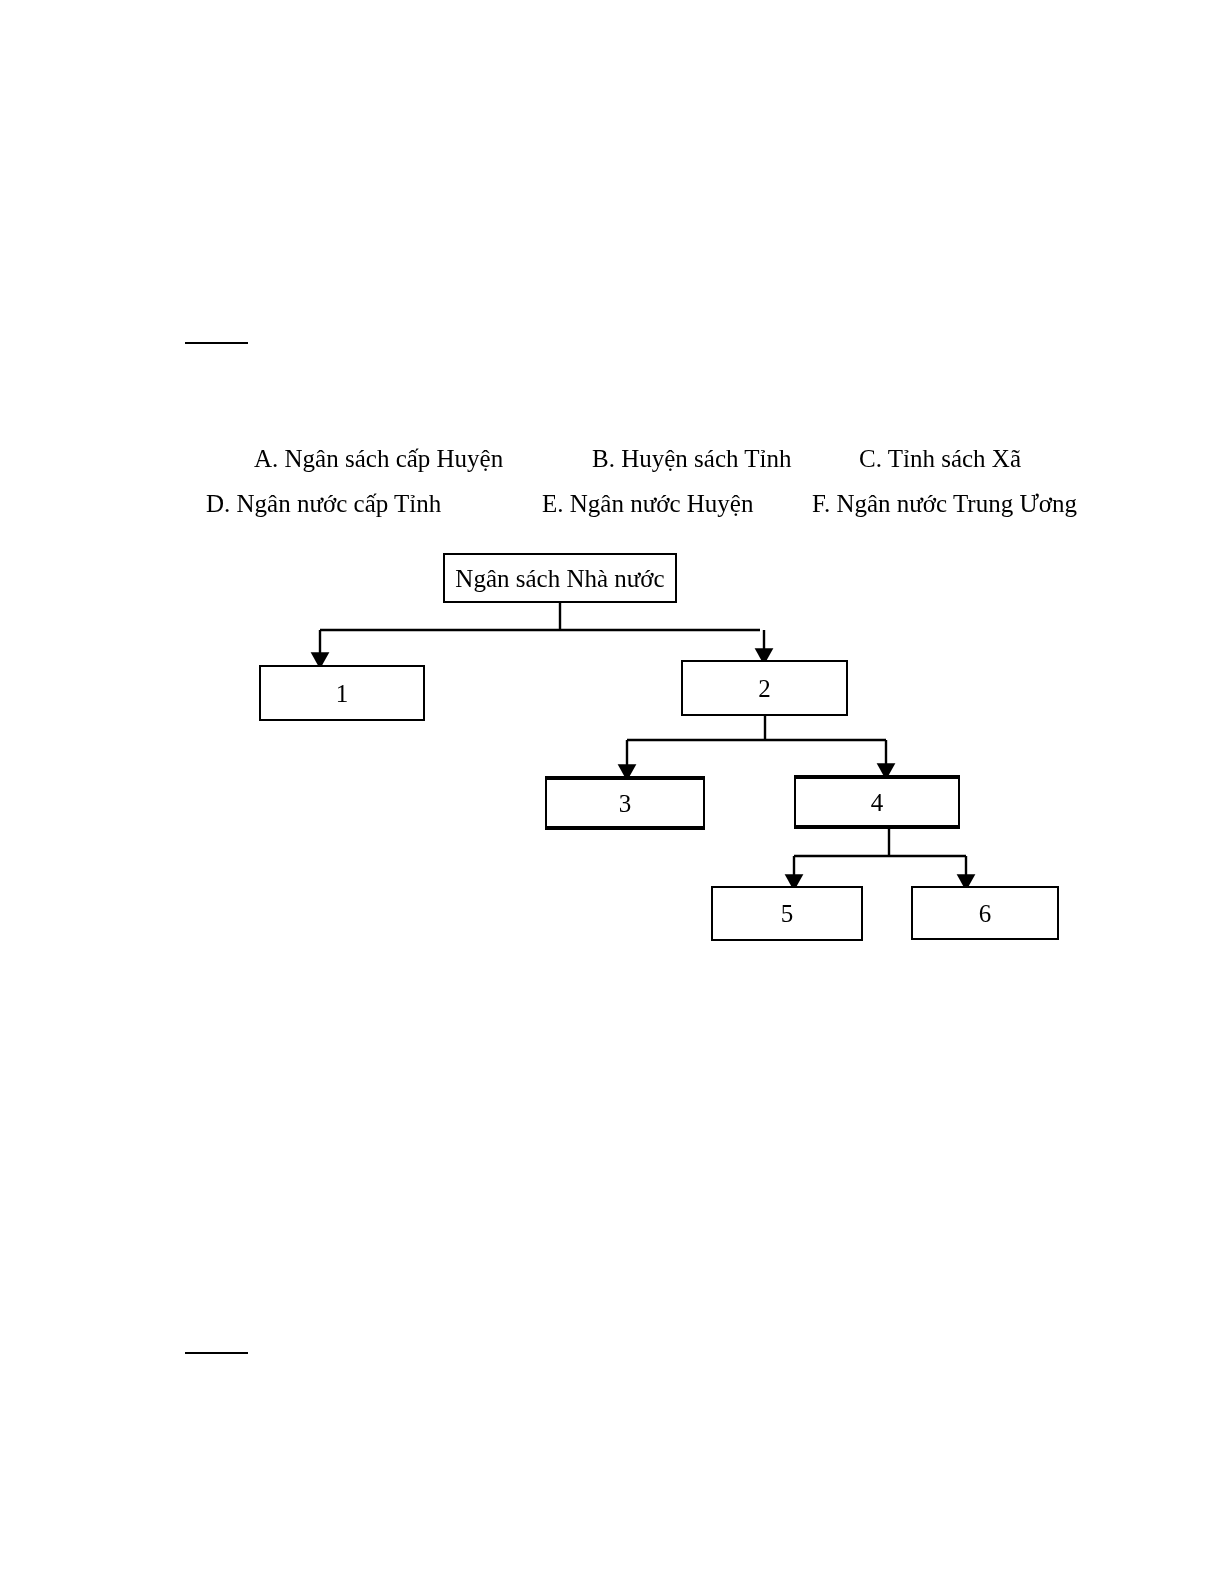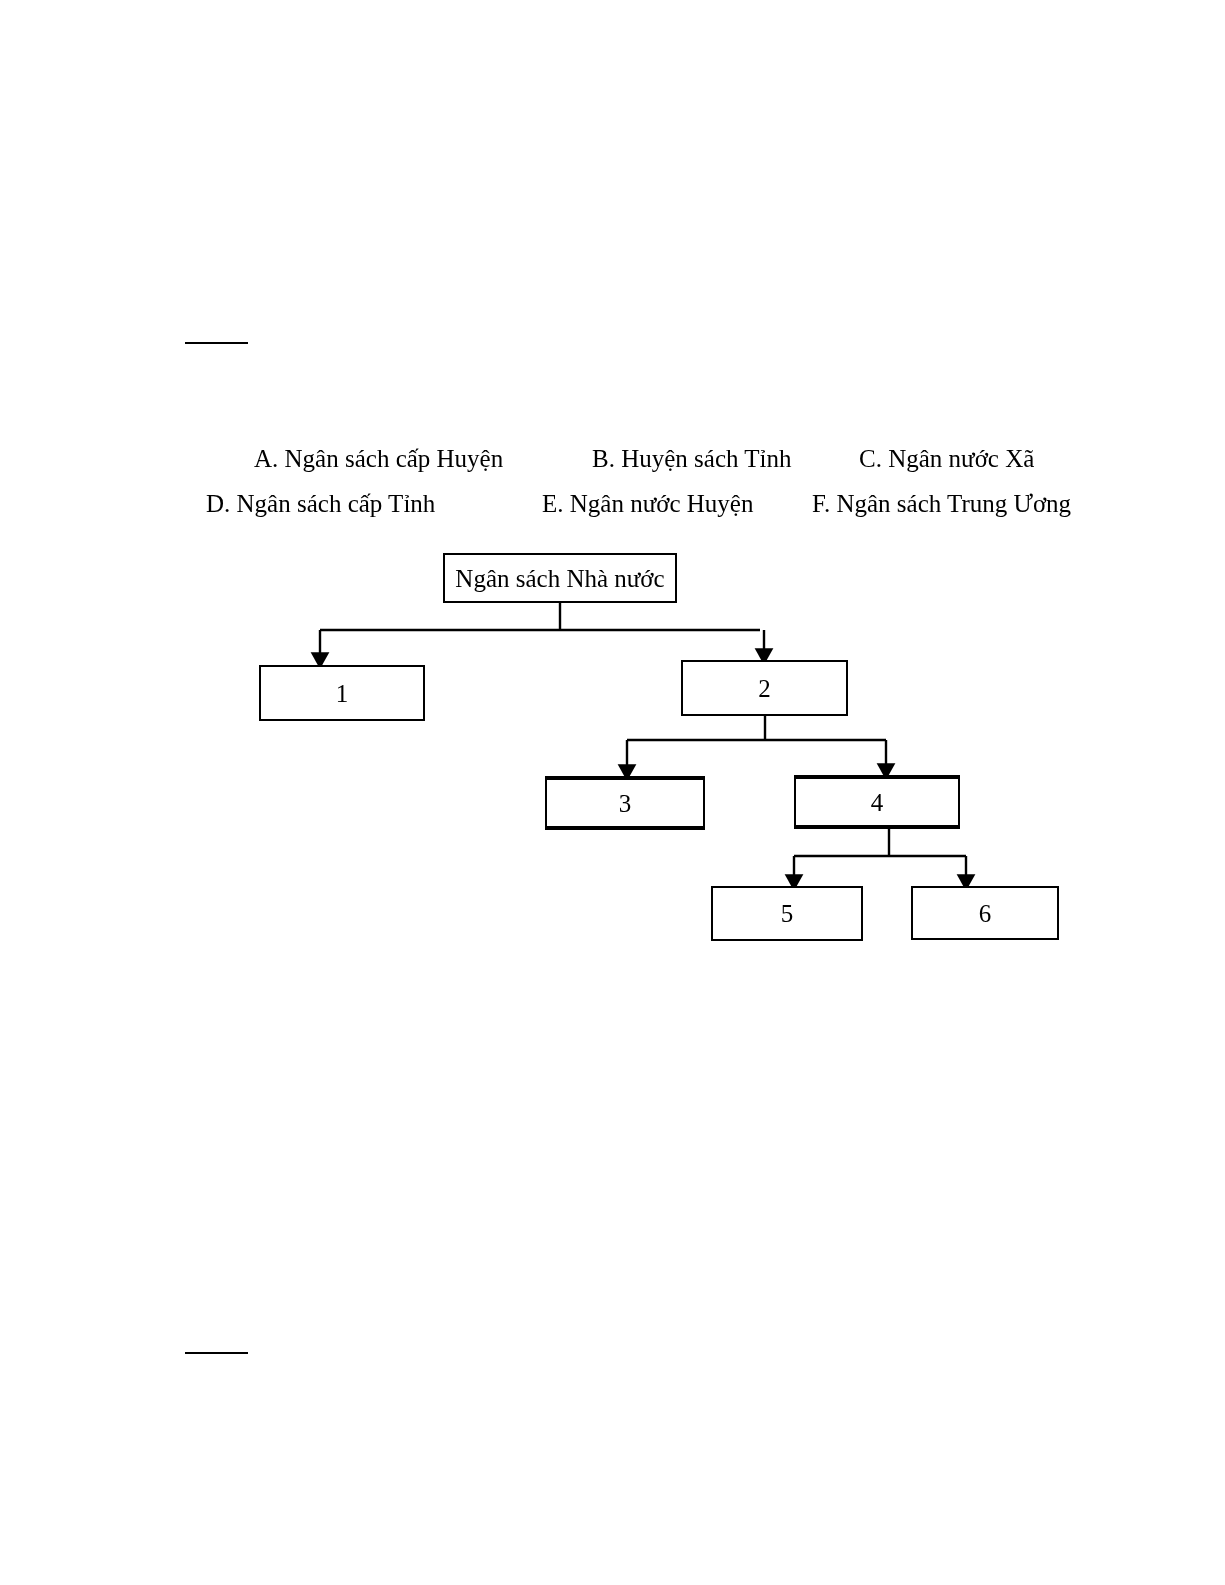--- a/index.html
+++ b/index.html
@@ -100,26 +100,26 @@
 <body>
 
 <div class="page">
 
   <div class="rule" id="rule-top"></div>
 
   <div class="options">
     <div class="option-row">
       <div class="option opt-a">A. Ngân sách cấp Huyện</div>
       <div class="option opt-b">B. Huyện sách Tỉnh</div>
-      <div class="option opt-c">C. Ngân nước Xã</div>
+      <div class="option opt-c">C. Tỉnh sách Xã</div>
     </div>
     <div class="option-row">
-      <div class="option opt-d">D. Ngân sách cấp Tỉnh</div>
+      <div class="option opt-d">D. Ngân nước cấp Tỉnh</div>
       <div class="option opt-e">E. Ngân nước Huyện</div>
-      <div class="option opt-f">F. Ngân sách Trung Ương</div>
+      <div class="option opt-f">F. Ngân nước Trung Ương</div>
     </div>
   </div>
 
   <div class="diagram">
 
     <svg id="connectors" viewBox="0 0 1225 1585" xmlns="http://www.w3.org/2000/svg">
       <defs>
         <marker id="arrowhead" markerWidth="9" markerHeight="9" refX="3.2" refY="4.5" orient="auto" markerUnits="strokeWidth">
           <path d="M0,0.6 L7,4.5 L0,8.4 z" fill="#000"></path>
         </marker>

